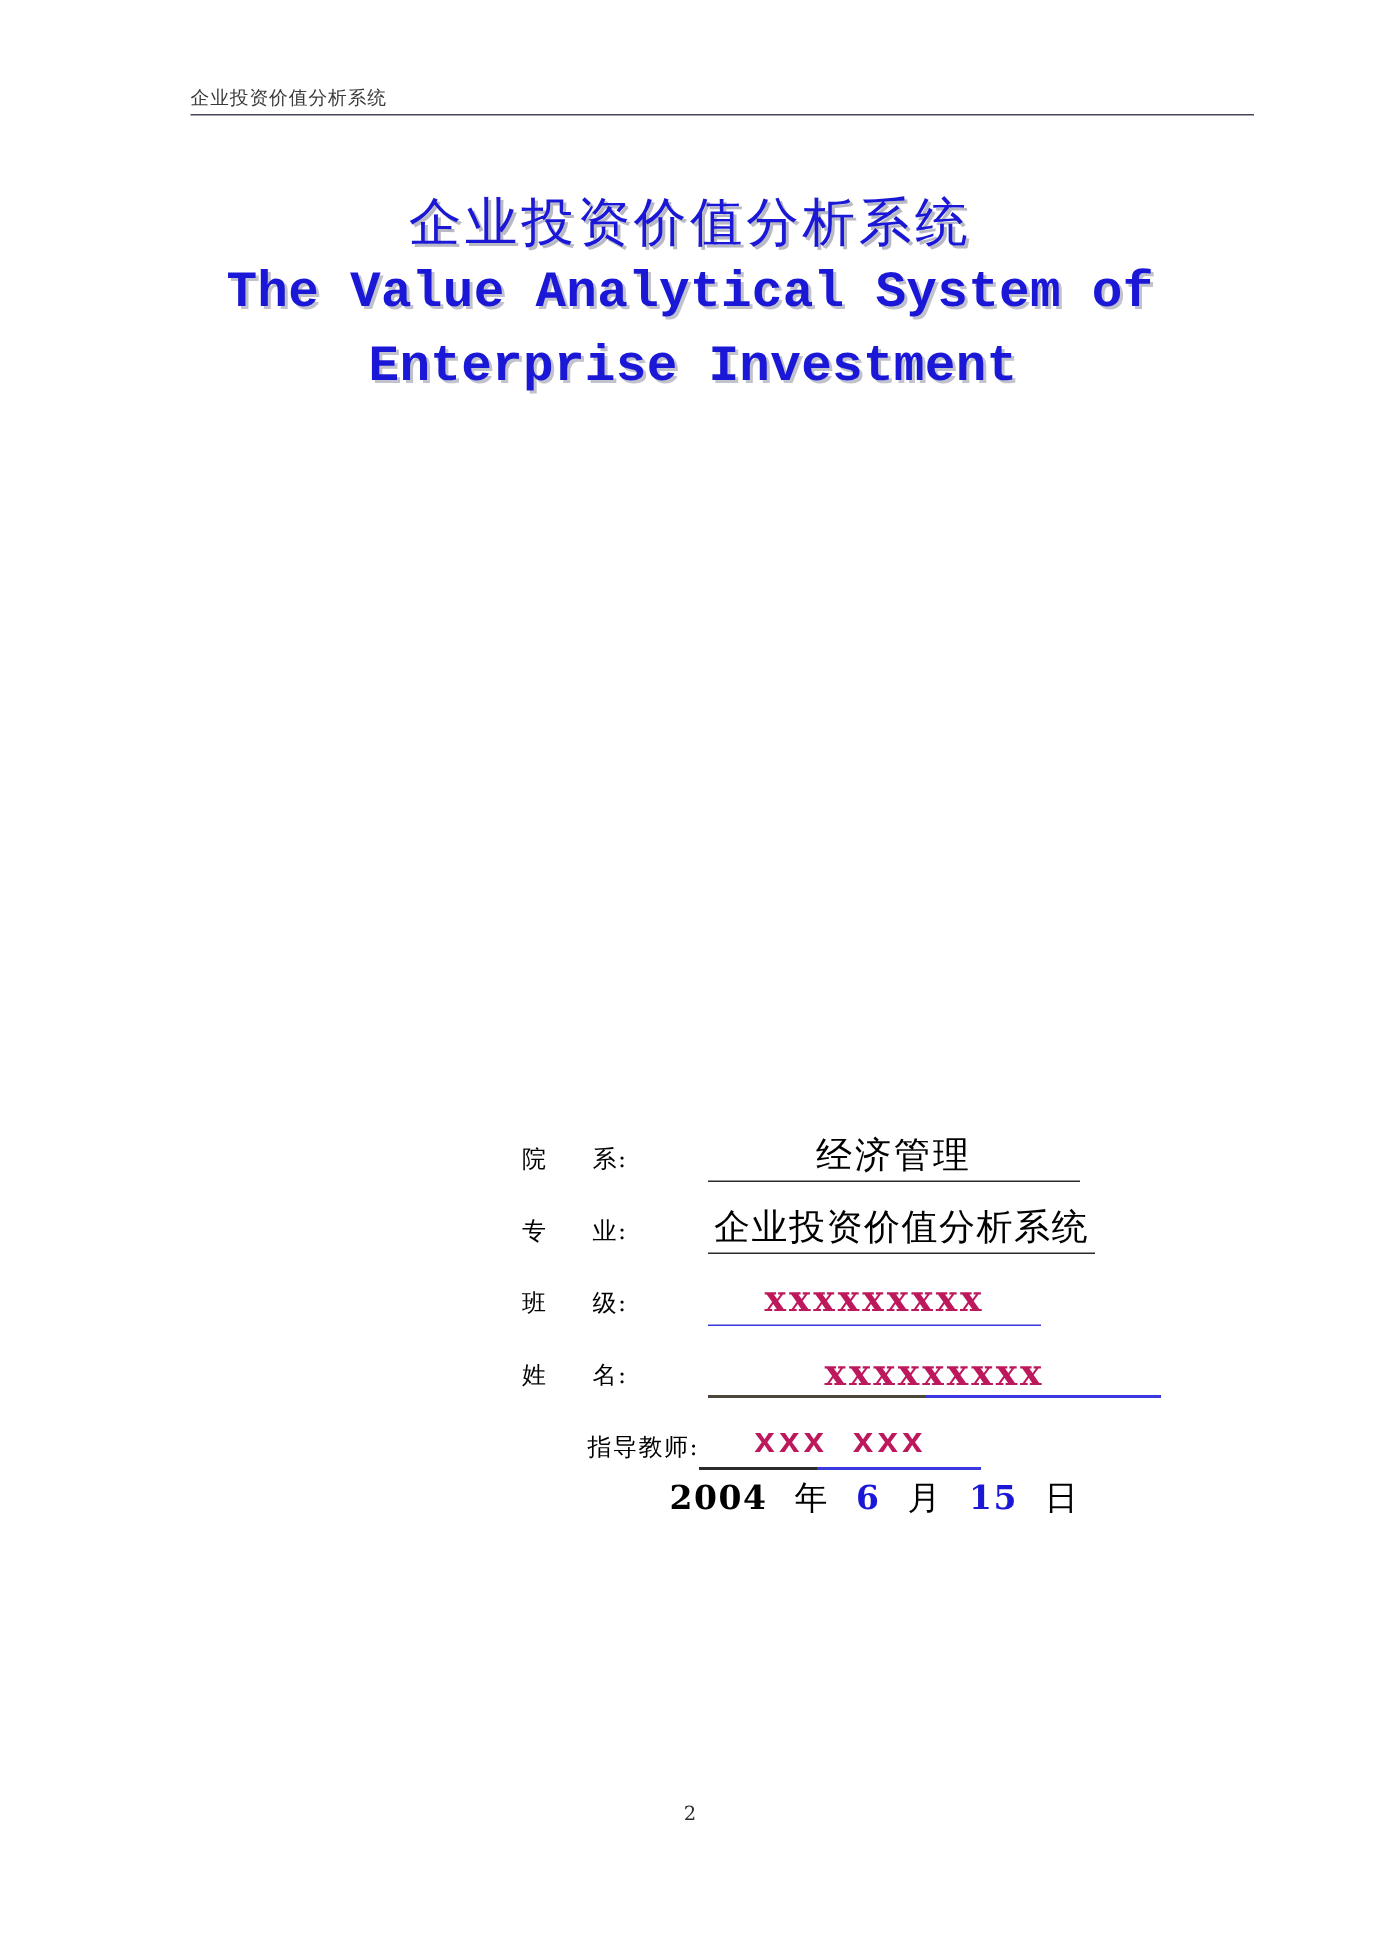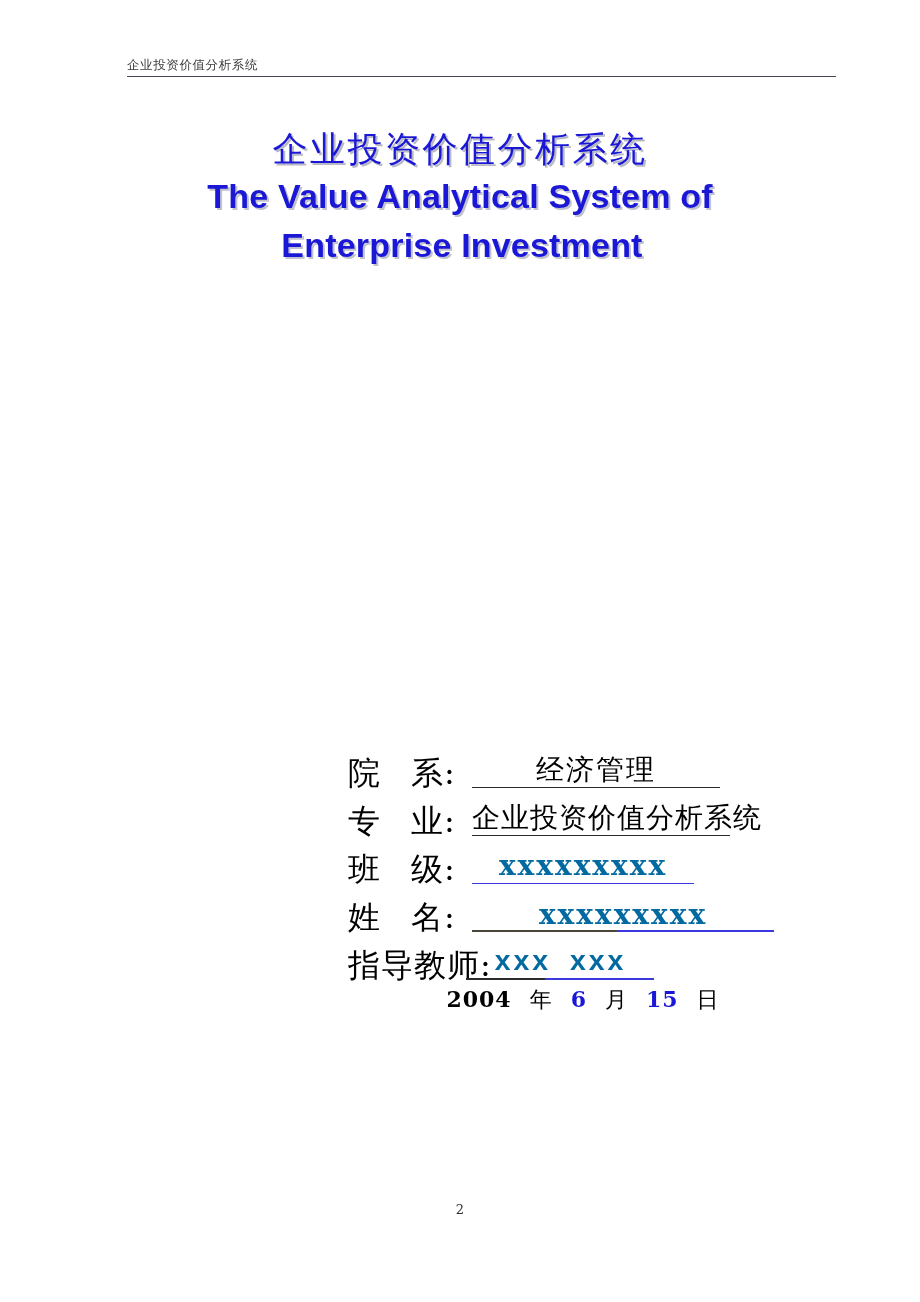--- a/index.html
+++ b/index.html
@@ -53,21 +53,21 @@
   .title-cn {
     font-family: "DejaVu Serif", serif;
     font-size: 35px;
     line-height: 46px;
     font-weight: 400;
     color: #1a18d6;
     letter-spacing: 2.5px;
     text-shadow: 2px 2px 0 #b9b9c4;
   }
   .title-en {
-    font-family: Liberation Sans, sans-serif;
+    font-family: Liberation Mono, monospace;
     font-size: 34px;
     line-height: 49px;
     font-weight: 700;
     color: #1a18d6;
     letter-spacing: 0.2px;
     text-shadow: 2px 2px 0 #c2c2cd;
   }
   .title-en-line2 {
     padding-left: 4px;
   }
@@ -79,41 +79,41 @@
     top: 740px;
     width: 470px;
   }
   .info-row {
     display: flex;
     align-items: flex-end;
     height: 48px;
   }
   .info-label {
     font-family: "DejaVu Serif", serif;
-    font-size: 32px;
+    font-size: 16px;
     line-height: 30px;
     color: #000000;
     white-space: nowrap;
     flex: 0 0 auto;
     width: 124px;
     letter-spacing: 1px;
   }
   .info-label .gap-wide { display: inline-block; width: 30px; }
   .info-value {
     flex: 1 1 auto;
     font-family: "DejaVu Serif", serif;
-    font-size: 28px;
+    font-size: 24px;
     line-height: 30px;
     text-align: center;
     white-space: nowrap;
     padding-bottom: 2px;
     border-bottom: 1.8px solid #2b2b2b;
   }
   .info-value.blue {
-    color: #0369a1;
+    color: #be185d;
     font-weight: 700;
     letter-spacing: 2px;
     border-bottom-color: #3b38e0;
   }
   .info-value.black {
     color: #000000;
     letter-spacing: 2px;
   }
 
   

